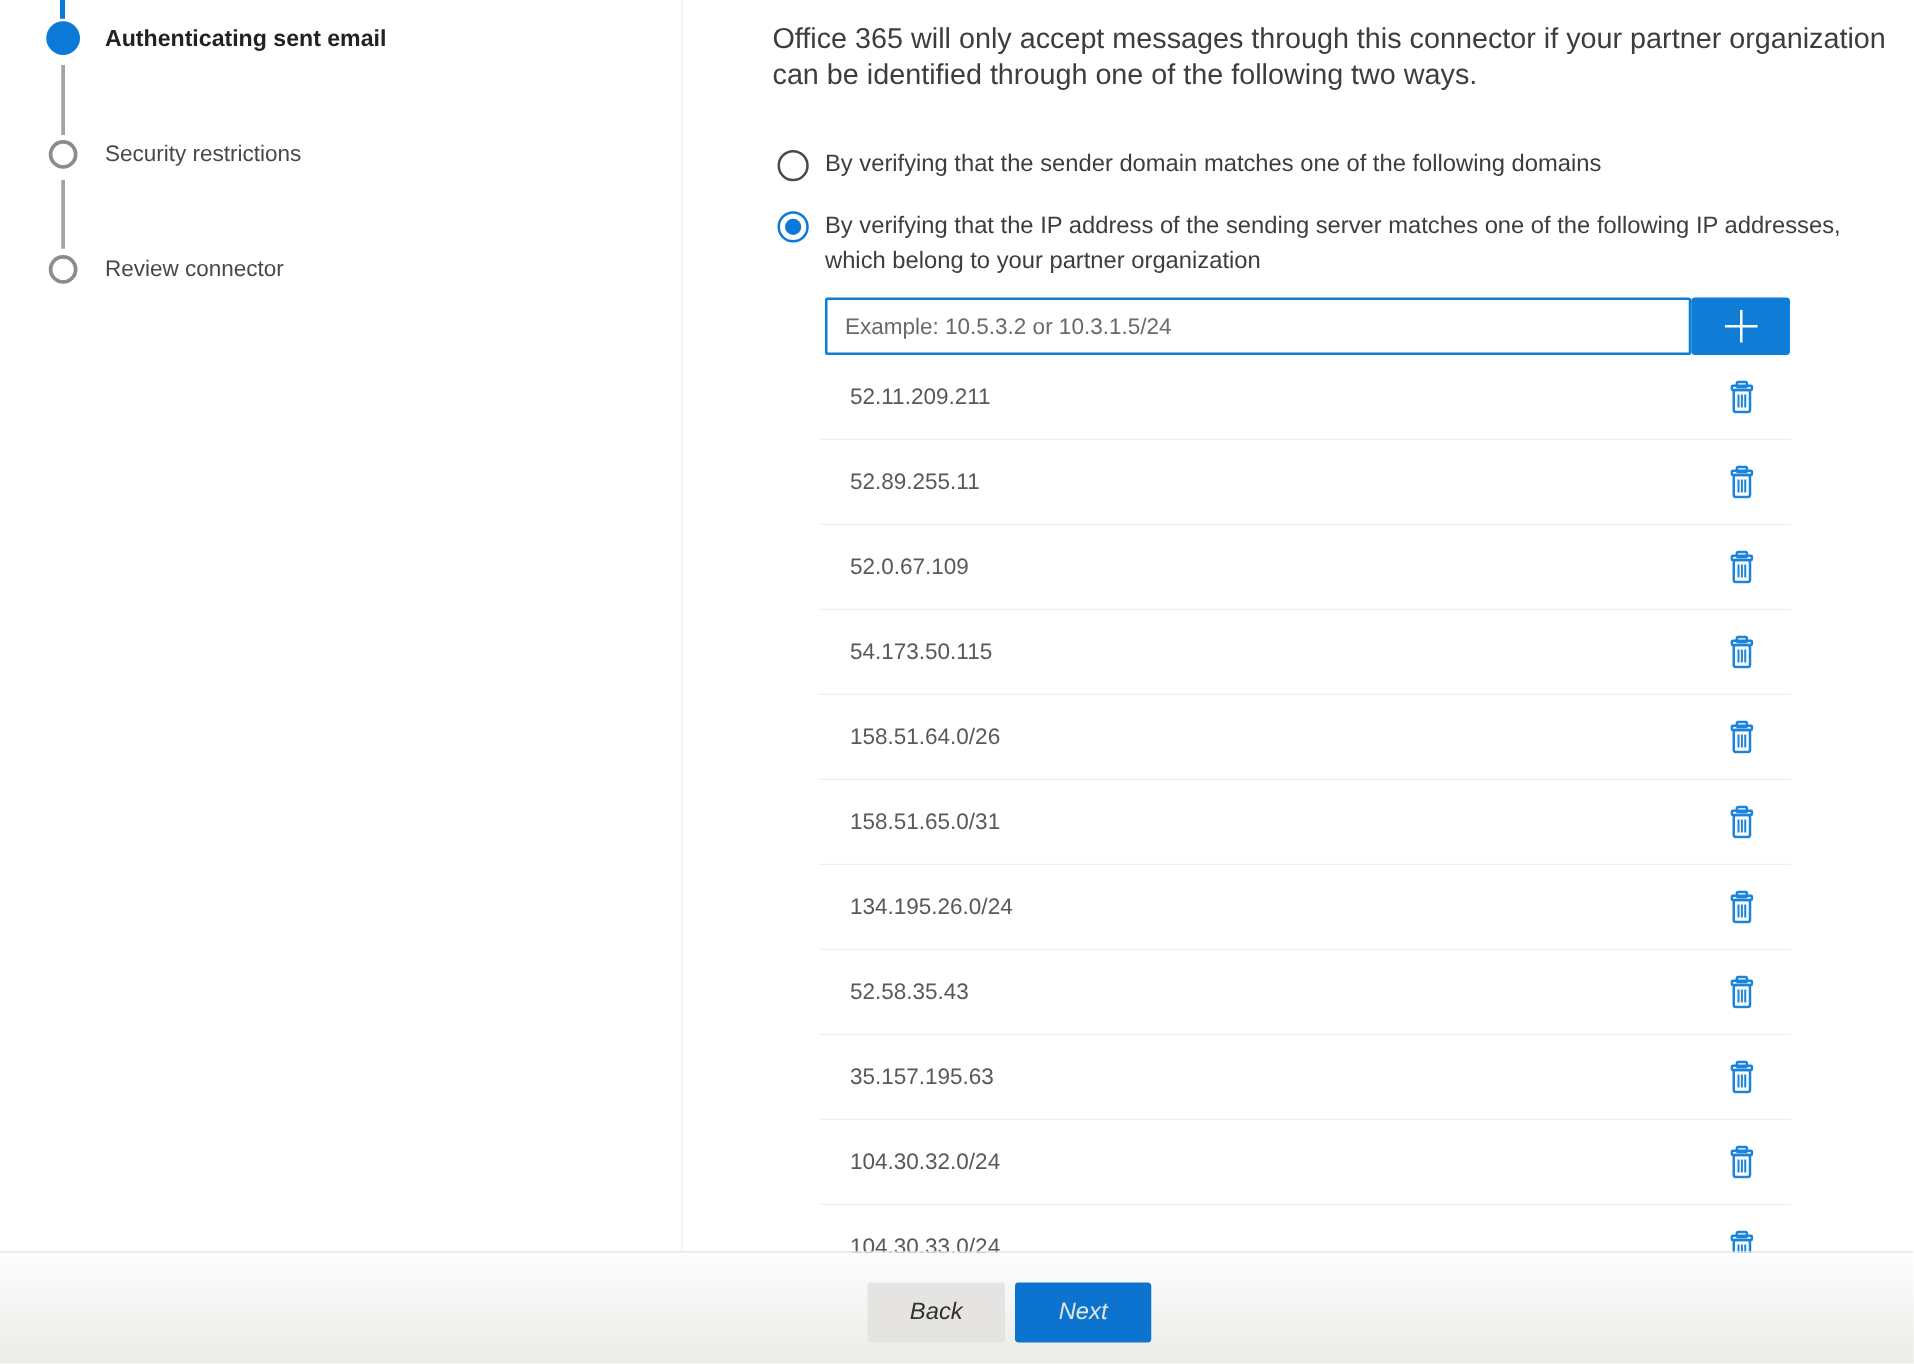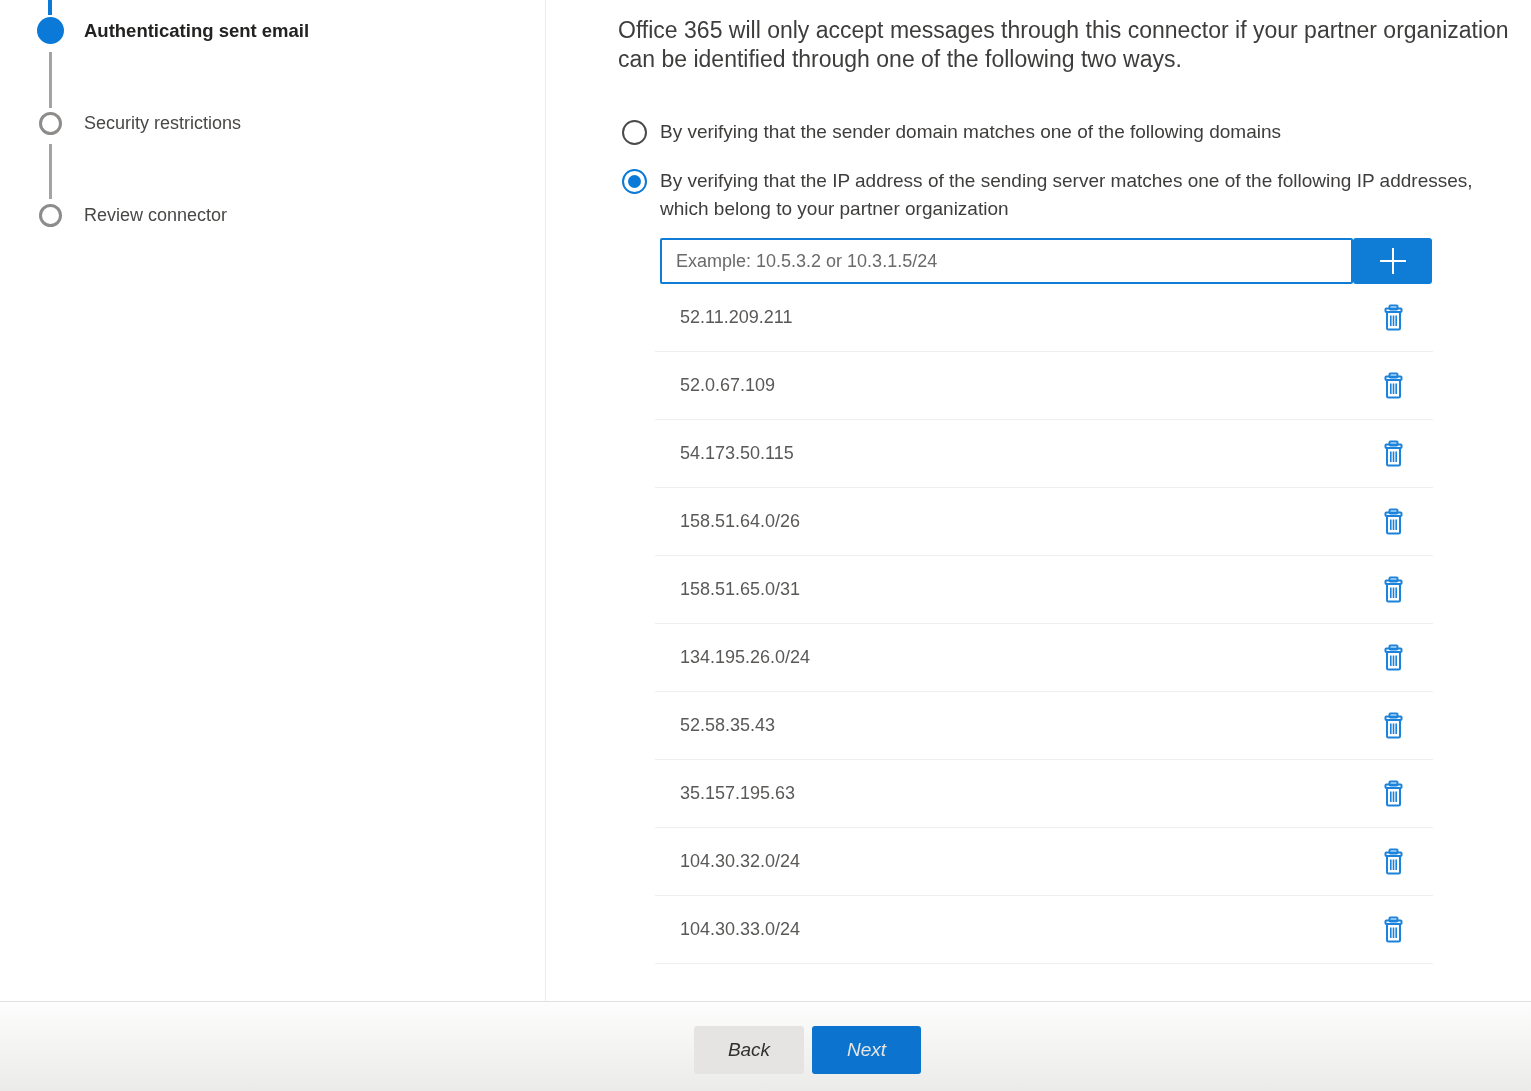--- a/index.html
+++ b/index.html
@@ -194,20 +194,33 @@
             <rect x="7.5" y="1.5" width="8" height="4" rx="1" fill="none" stroke="#1b83dc" stroke-width="2"></rect>
             <rect x="3.5" y="4.5" width="16" height="3.5" rx="0.8" fill="none" stroke="#1b83dc" stroke-width="2"></rect>
             <rect x="5" y="8" width="13" height="17.5" rx="1.5" fill="none" stroke="#1b83dc" stroke-width="2"></rect>
             <line x1="8.8" y1="11.5" x2="8.8" y2="22" stroke="#1b83dc" stroke-width="1.6"></line>
             <line x1="11.5" y1="11.5" x2="11.5" y2="22" stroke="#1b83dc" stroke-width="1.6"></line>
             <line x1="14.2" y1="11.5" x2="14.2" y2="22" stroke="#1b83dc" stroke-width="1.6"></line>
           </svg>
         </button>
       </div>
         <div class="ip-row">
+        <span class="ip-text">52.89.255.11</span>
+        <button class="trash-btn">
+          <svg width="23" height="27" viewBox="0 0 23 27">
+            <rect x="7.5" y="1.5" width="8" height="4" rx="1" fill="none" stroke="#1b83dc" stroke-width="2"></rect>
+            <rect x="3.5" y="4.5" width="16" height="3.5" rx="0.8" fill="none" stroke="#1b83dc" stroke-width="2"></rect>
+            <rect x="5" y="8" width="13" height="17.5" rx="1.5" fill="none" stroke="#1b83dc" stroke-width="2"></rect>
+            <line x1="8.8" y1="11.5" x2="8.8" y2="22" stroke="#1b83dc" stroke-width="1.6"></line>
+            <line x1="11.5" y1="11.5" x2="11.5" y2="22" stroke="#1b83dc" stroke-width="1.6"></line>
+            <line x1="14.2" y1="11.5" x2="14.2" y2="22" stroke="#1b83dc" stroke-width="1.6"></line>
+          </svg>
+        </button>
+      </div>
+        <div class="ip-row">
         <span class="ip-text">52.0.67.109</span>
         <button class="trash-btn">
           <svg width="23" height="27" viewBox="0 0 23 27">
             <rect x="7.5" y="1.5" width="8" height="4" rx="1" fill="none" stroke="#1b83dc" stroke-width="2"></rect>
             <rect x="3.5" y="4.5" width="16" height="3.5" rx="0.8" fill="none" stroke="#1b83dc" stroke-width="2"></rect>
             <rect x="5" y="8" width="13" height="17.5" rx="1.5" fill="none" stroke="#1b83dc" stroke-width="2"></rect>
             <line x1="8.8" y1="11.5" x2="8.8" y2="22" stroke="#1b83dc" stroke-width="1.6"></line>
             <line x1="11.5" y1="11.5" x2="11.5" y2="22" stroke="#1b83dc" stroke-width="1.6"></line>
             <line x1="14.2" y1="11.5" x2="14.2" y2="22" stroke="#1b83dc" stroke-width="1.6"></line>
           </svg>

